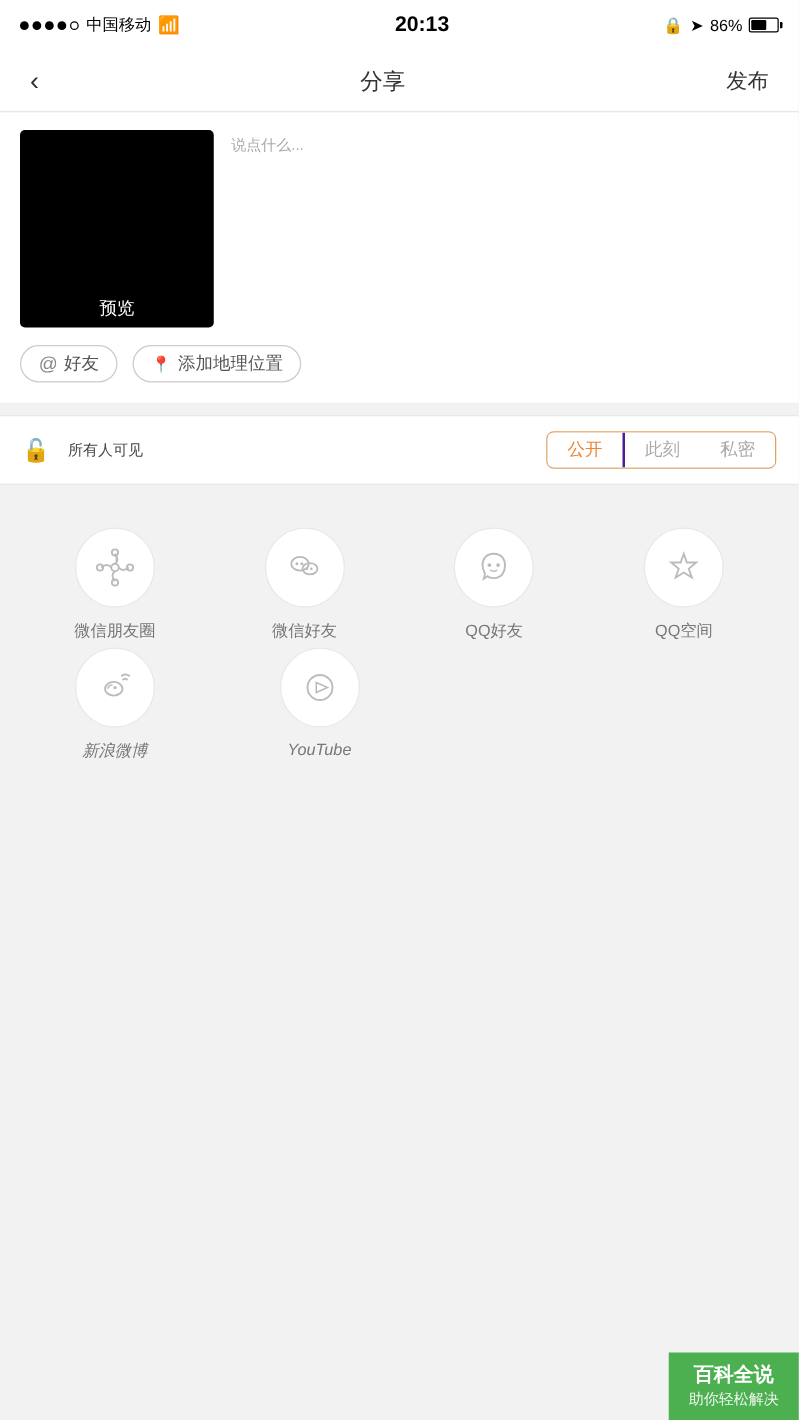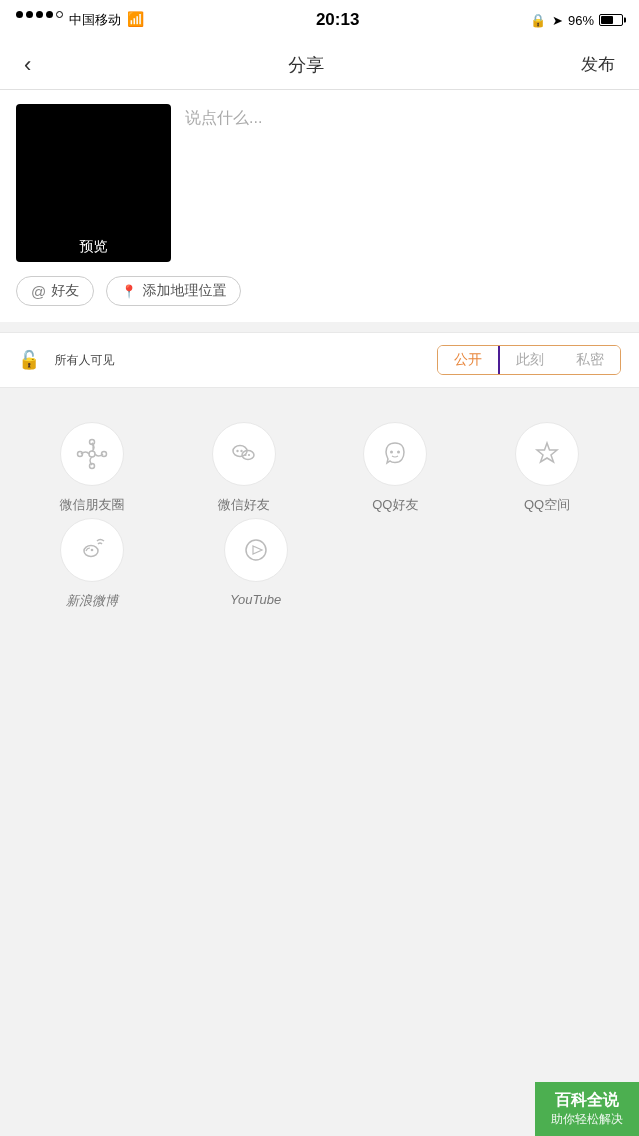--- a/index.html
+++ b/index.html
@@ -20,21 +20,21 @@
       display: flex;
       align-items: center;
       justify-content: space-between;
       padding: 0 16px;
       font-size: 14px;
       font-weight: 500;
       color: #000;
     }
     .status-left {
       display: flex;
-      align-items: flex-start;
+      align-items: center;
       gap: 6px;
       font-size: 13px;
     }
     .signal-dots {
       display: flex; gap: 3px; align-items: center;
     }
     .dot { width: 7px; height: 7px; border-radius: 50%; background: #000; }
     .dot.empty { background: transparent; border: 1.5px solid #000; }
     .wifi-icon { font-size: 14px; }
     .status-center { font-size: 17px; font-weight: 600; }
@@ -95,21 +95,21 @@
       bottom: 6px;
       left: 50%;
       transform: translateX(-50%);
       color: #fff;
       font-size: 14px;
       white-space: nowrap;
     }
     .share-text-input {
       flex: 1;
       color: #aaa;
-      font-size: 16px;
+      font-size: 12px;
       padding-top: 4px;
     }
     .share-actions {
       display: flex;
       gap: 12px;
       align-items: center;
       padding-left: 0;
     }
     .action-tag {
       display: flex;
@@ -233,21 +233,21 @@
       <div class="dot"></div>
       <div class="dot empty"></div>
     </div>
     <span>中国移动</span>
     <span class="wifi-icon">📶</span>
   </div>
   <div class="status-center">20:13</div>
   <div class="status-right">
     <span>🔒</span>
     <span>➤</span>
-    <span>96%</span>
+    <span>86%</span>
     <div class="battery-icon">
       <div class="battery-fill"></div>
     </div>
   </div>
 </div>
 
 <div class="nav-bar">
   <span class="nav-back">‹</span>
   <span class="nav-title">分享</span>
   <span class="nav-publish">发布</span>

